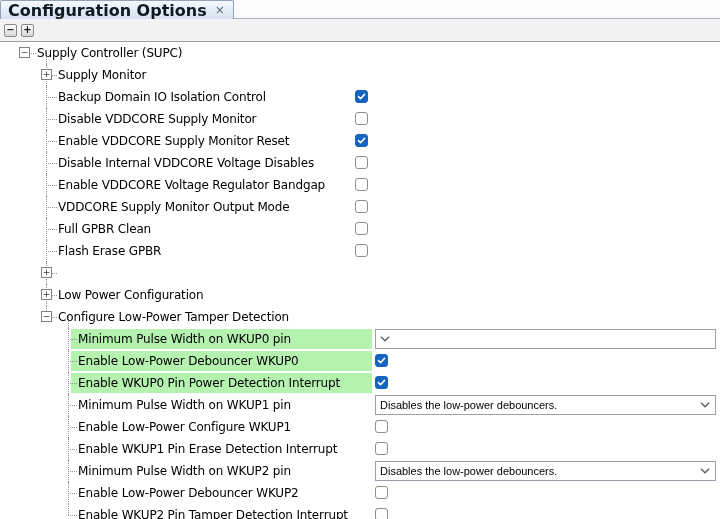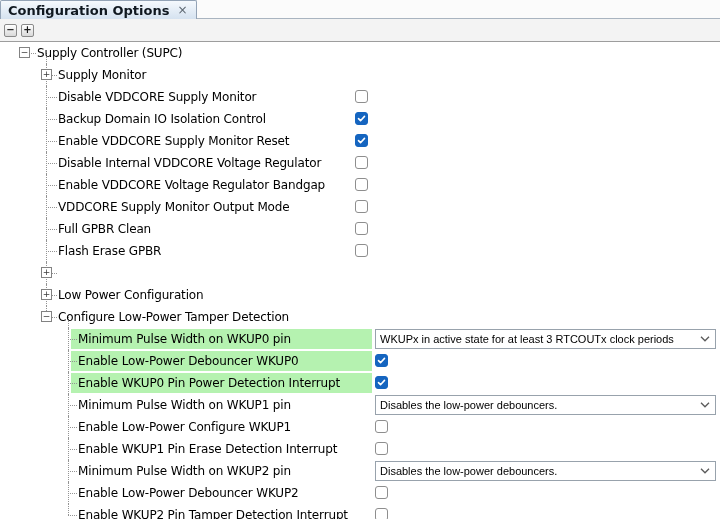--- a/index.html
+++ b/index.html
@@ -8,21 +8,21 @@
   }
   *{margin:0;padding:0;box-sizing:border-box;}
   html,body{width:720px;height:519px;overflow:hidden;background:#fff;
     font-family:"DejaVu Sans","Liberation Sans",sans-serif;}
   
   .tabbar{height:19px;background:#fbfbfb;border-bottom:1px solid #a9b4c0;display:flex;align-items:stretch;}
   .tab{display:flex;align-items:center;gap:8px;padding:0 8px 0 7px;
     background:linear-gradient(#f5f9fd,#d5e2f0);
     border:1px solid #93a3b6;border-bottom:none;border-radius:2px 2px 0 0;
     margin-bottom:-1px;}
-  .tab-title{font-size:13px;font-weight:bold;color:#101820;white-space:nowrap;}
+  .tab-title{font-size:16px;font-weight:bold;color:#101820;white-space:nowrap;}
   .tab-close{font-size:12px;line-height:12px;color:#5c6670;font-weight:normal;}
   
   .toolbar{height:23px;background:#f3f3f3;border-bottom:1px solid #9d9d9d;
     display:flex;align-items:center;gap:4px;padding-left:4px;}
   .tbtn{width:13px;height:13px;border:1px solid #8a8a8a;border-radius:2px;
     background:linear-gradient(#ffffff,#d9d9d9);
     display:flex;align-items:center;justify-content:center;
     font-size:10px;line-height:10px;color:#1c1c1c;font-weight:bold;}
   
   .tree{position:relative;background:#fff;}
@@ -90,58 +90,58 @@
     <span class="gh"></span>
     <span class="expander">+</span>
     <span class="lbl">Supply Monitor</span>
 
   <span class="gv full" style="left: 46px;"></span>
     </div>
     <div class="row lvl2">
 
     <span class="gh"></span>
 
-    <span class="lbl">Disable VDDCORE Supply Monitor</span>
-    <span class="cb">
-      
-    </span>
-
-  <span class="gv full" style="left: 46px;"></span>
-    </div>
-    <div class="row lvl2">
-
-    <span class="gh"></span>
-
     <span class="lbl">Backup Domain IO Isolation Control</span>
     <span class="cb checked">
       <svg width="9" height="9" viewBox="0 0 12 12">
         <path d="M2 6.2l2.7 2.7L10 3.2" stroke="#fff" stroke-width="2.1" fill="none" stroke-linecap="round" stroke-linejoin="round"></path>
       </svg>
     </span>
 
   <span class="gv full" style="left: 46px;"></span>
     </div>
     <div class="row lvl2">
 
     <span class="gh"></span>
 
+    <span class="lbl">Disable VDDCORE Supply Monitor</span>
+    <span class="cb">
+      
+    </span>
+
+  <span class="gv full" style="left: 46px;"></span>
+    </div>
+    <div class="row lvl2">
+
+    <span class="gh"></span>
+
     <span class="lbl">Enable VDDCORE Supply Monitor Reset</span>
     <span class="cb checked">
       <svg width="9" height="9" viewBox="0 0 12 12">
         <path d="M2 6.2l2.7 2.7L10 3.2" stroke="#fff" stroke-width="2.1" fill="none" stroke-linecap="round" stroke-linejoin="round"></path>
       </svg>
     </span>
 
   <span class="gv full" style="left: 46px;"></span>
     </div>
     <div class="row lvl2">
 
     <span class="gh"></span>
 
-    <span class="lbl">Disable Internal VDDCORE Voltage Regulator</span>
+    <span class="lbl">Disable Internal VDDCORE Voltage Disables</span>
     <span class="cb">
       
     </span>
 
   <span class="gv full" style="left: 46px;"></span>
     </div>
     <div class="row lvl2">
 
     <span class="gh"></span>
 
@@ -209,21 +209,20 @@
   <span class="gv top" style="left: 46px;"></span>
       <span class="gv bottom" style="left: 68px;"></span>
     </div>
     <div class="row lvl3">
     <span class="hlband"></span>
     <span class="gh"></span>
 
     <span class="lbl">Minimum Pulse Width on WKUP0 pin</span>
 
     <span class="sel">
-      <span class="selval">WKUPx in active state for at least 3 RTCOUTx clock periods</span>
       <span class="chev">
         <svg width="10" height="6" viewBox="0 0 10 6">
             <path d="M1 0.8l4 4 4-4" stroke="#5a5a5a" stroke-width="1.3" fill="none"></path>
           </svg>
       </span>
     </span>
   <span class="gv full" style="left: 68px;"></span>
     </div>
     <div class="row lvl3">
     <span class="hlband"></span>

